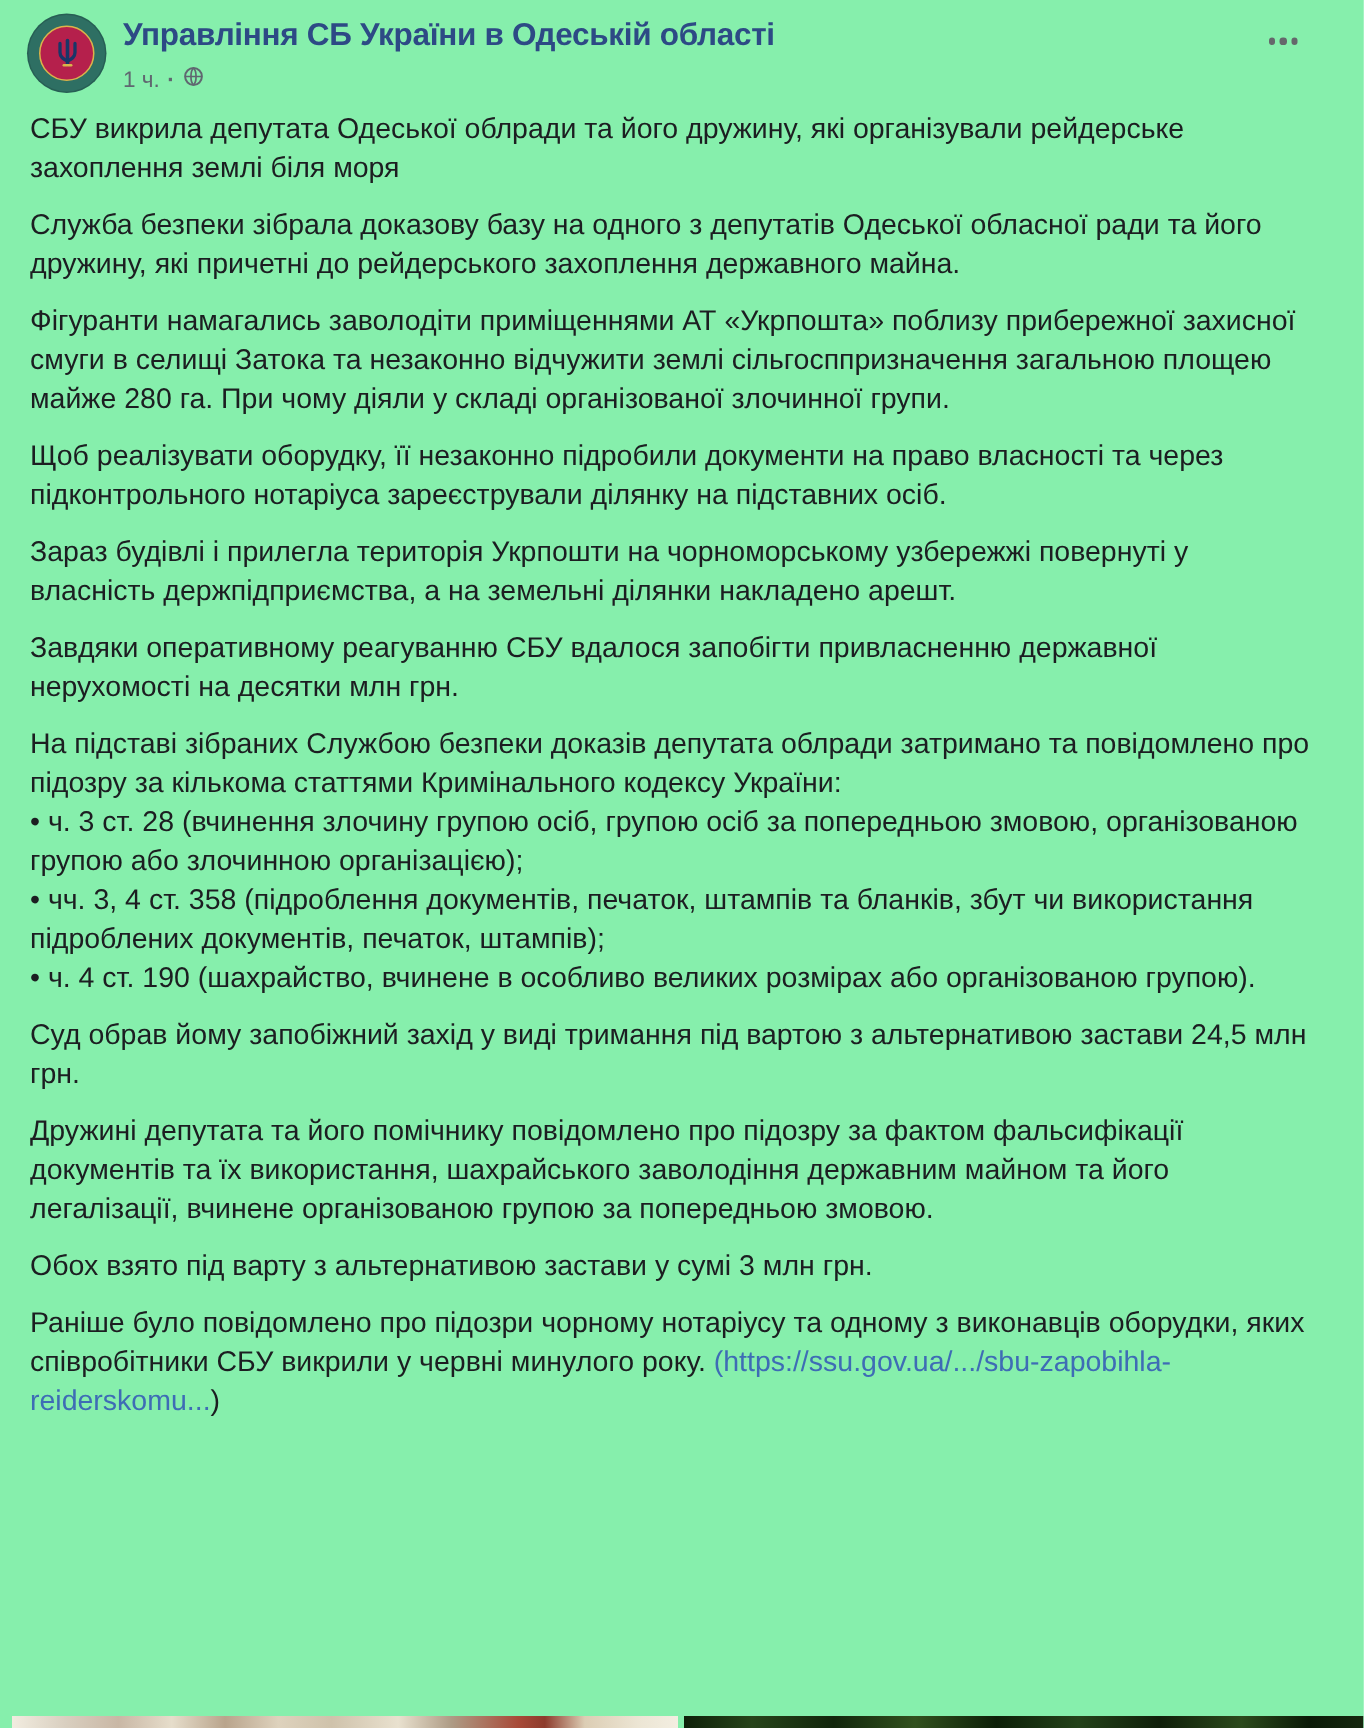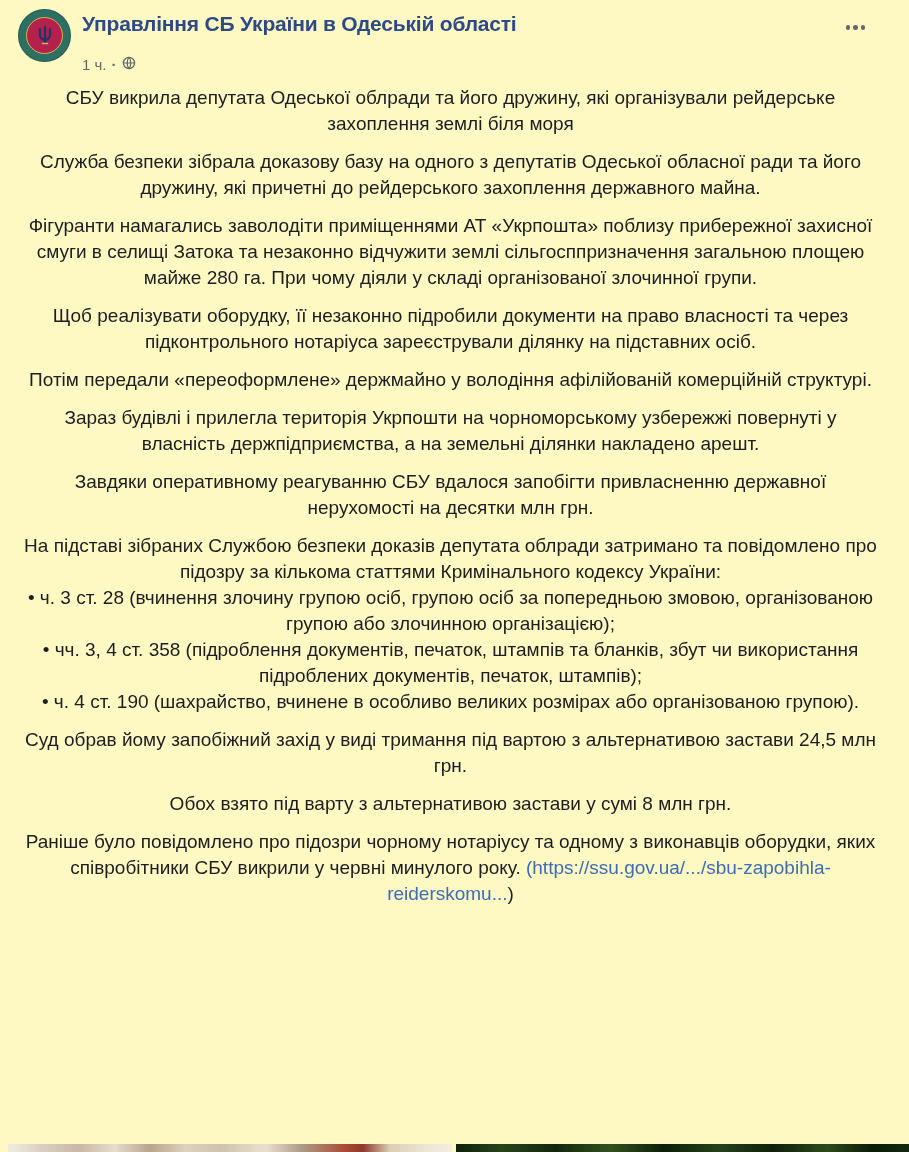--- a/index.html
+++ b/index.html
@@ -12,21 +12,21 @@
     --emblem:#1a3668;
   }
   *{box-sizing:border-box;}
   html,body{margin:0;padding:0;}
   body{
     width:909px;height:1152px;overflow:hidden;position:relative;
     background:#ffffff;
     font-family:"Liberation Sans", sans-serif;
     -webkit-font-smoothing:antialiased;
   }
-  .post-card{position:absolute;inset:0;background:#fef9c3;}
+  .post-card{position:absolute;inset:0;background:#86efac;}
   .post-header{
     display:flex;align-items:flex-start;
     padding:9px 16px 4px 18px;
   }
   .avatar{
     width:53px;height:53px;border-radius:50%;flex:0 0 auto;
     background:var(--avatar-ring);
     display:flex;align-items:center;justify-content:center;
     box-shadow:inset 0 0 0 1px rgba(0,0,0,.15);
     cursor:pointer;
@@ -37,35 +37,35 @@
     border:1.5px solid #d9b44a;
     display:flex;align-items:center;justify-content:center;
   }
   .header-info{margin-left:11px;padding-top:2px;min-width:0;}
   .page-name{
     font-size:21px;font-weight:bold;color:var(--page-name);
     line-height:1.25;letter-spacing:-0.2px;cursor:pointer;
   }
   .meta-row{
     display:flex;align-items:flex-end;gap:5px;
-    color:var(--timestamp);font-size:15px;margin-top:18px;
+    color:var(--timestamp);font-size:15px;margin-top:6px;
   }
   .meta-row .dot-sep{font-weight:bold;}
   .globe{display:inline-block;margin-top:1px;}
   .menu-btn{
     margin-left:auto;margin-top:10px;margin-right:26px;
     display:flex;gap:3px;align-items:center;cursor:pointer;
     padding:6px 2px;border-radius:6px;
   }
   .menu-btn span{
     width:4.5px;height:4.5px;border-radius:50%;background:#65676b;display:block;
   }
   .post-body{
     padding:8px 28px 0 20px;
-    font-size:19px;line-height:26px;color:var(--body-text);text-align:center;
+    font-size:19px;line-height:26px;color:var(--body-text);
   }
   .post-paragraph{
     margin:0 0 12px 0;
     white-space:pre-line;
   }
   .post-link{color:var(--link);text-decoration:none;cursor:pointer;}
   .photo-strip{
     position:absolute;left:8px;right:0;bottom:0;height:8px;
     display:flex;gap:4px;overflow:hidden;
   }
@@ -120,29 +120,29 @@
       <span></span>
       <span></span>
     </div>
   </div>
 
   <div class="post-body">
       <p class="post-paragraph"><span>СБУ викрила депутата Одеської облради та його дружину, які організували рейдерське захоплення землі біля моря</span></p>
       <p class="post-paragraph"><span>Служба безпеки зібрала доказову базу на одного з депутатів Одеської обласної ради та його дружину, які причетні до рейдерського захоплення державного майна.</span></p>
       <p class="post-paragraph"><span>Фігуранти намагались заволодіти приміщеннями АТ «Укрпошта» поблизу прибережної захисної смуги в селищі Затока та незаконно відчужити землі сільгосппризначення загальною площею майже 280 га. При чому діяли у складі організованої злочинної групи.</span></p>
       <p class="post-paragraph"><span>Щоб реалізувати оборудку, її незаконно підробили документи на право власності та через підконтрольного нотаріуса зареєстрували ділянку на підставних осіб.</span></p>
-      <p class="post-paragraph"><span>Потім передали «переоформлене» держмайно у володіння афілійованій комерційній структурі.</span></p>
       <p class="post-paragraph"><span>Зараз будівлі і прилегла територія Укрпошти на чорноморському узбережжі повернуті у власність держпідприємства, а на земельні ділянки накладено арешт.</span></p>
       <p class="post-paragraph"><span>Завдяки оперативному реагуванню СБУ вдалося запобігти привласненню державної нерухомості на десятки млн грн.</span></p>
       <p class="post-paragraph"><span>На підставі зібраних Службою безпеки доказів депутата облради затримано та повідомлено про підозру за кількома статтями Кримінального кодексу України:
 • ч. 3 ст. 28 (вчинення злочину групою осіб, групою осіб за попередньою змовою, організованою групою або злочинною організацією);
 • чч. 3, 4 ст. 358 (підроблення документів, печаток, штампів та бланків, збут чи використання підроблених документів, печаток, штампів);
 • ч. 4 ст. 190 (шахрайство, вчинене в особливо великих розмірах або організованою групою).</span></p>
       <p class="post-paragraph"><span>Суд обрав йому запобіжний захід у виді тримання під вартою з альтернативою застави 24,5 млн грн.</span></p>
-      <p class="post-paragraph"><span>Обох взято під варту з альтернативою застави у сумі 8 млн грн.</span></p>
+      <p class="post-paragraph"><span>Дружині депутата та його помічнику повідомлено про підозру за фактом фальсифікації документів та їх використання, шахрайського заволодіння державним майном та його легалізації, вчинене організованою групою за попередньою змовою.</span></p>
+      <p class="post-paragraph"><span>Обох взято під варту з альтернативою застави у сумі 3 млн грн.</span></p>
       <p class="post-paragraph"><span>Раніше було повідомлено про підозри чорному нотаріусу та одному з виконавців оборудки, яких співробітники СБУ викрили у червні минулого року. </span><a class="post-link" href="#">(https://ssu.gov.ua/.../sbu-zapobihla-reiderskomu...</a><span>)</span></p>
     </div>
 
   <div class="photo-strip">
     <div class="photo-left"></div>
     <div class="photo-right"></div>
   </div>
 
 </div>
 

